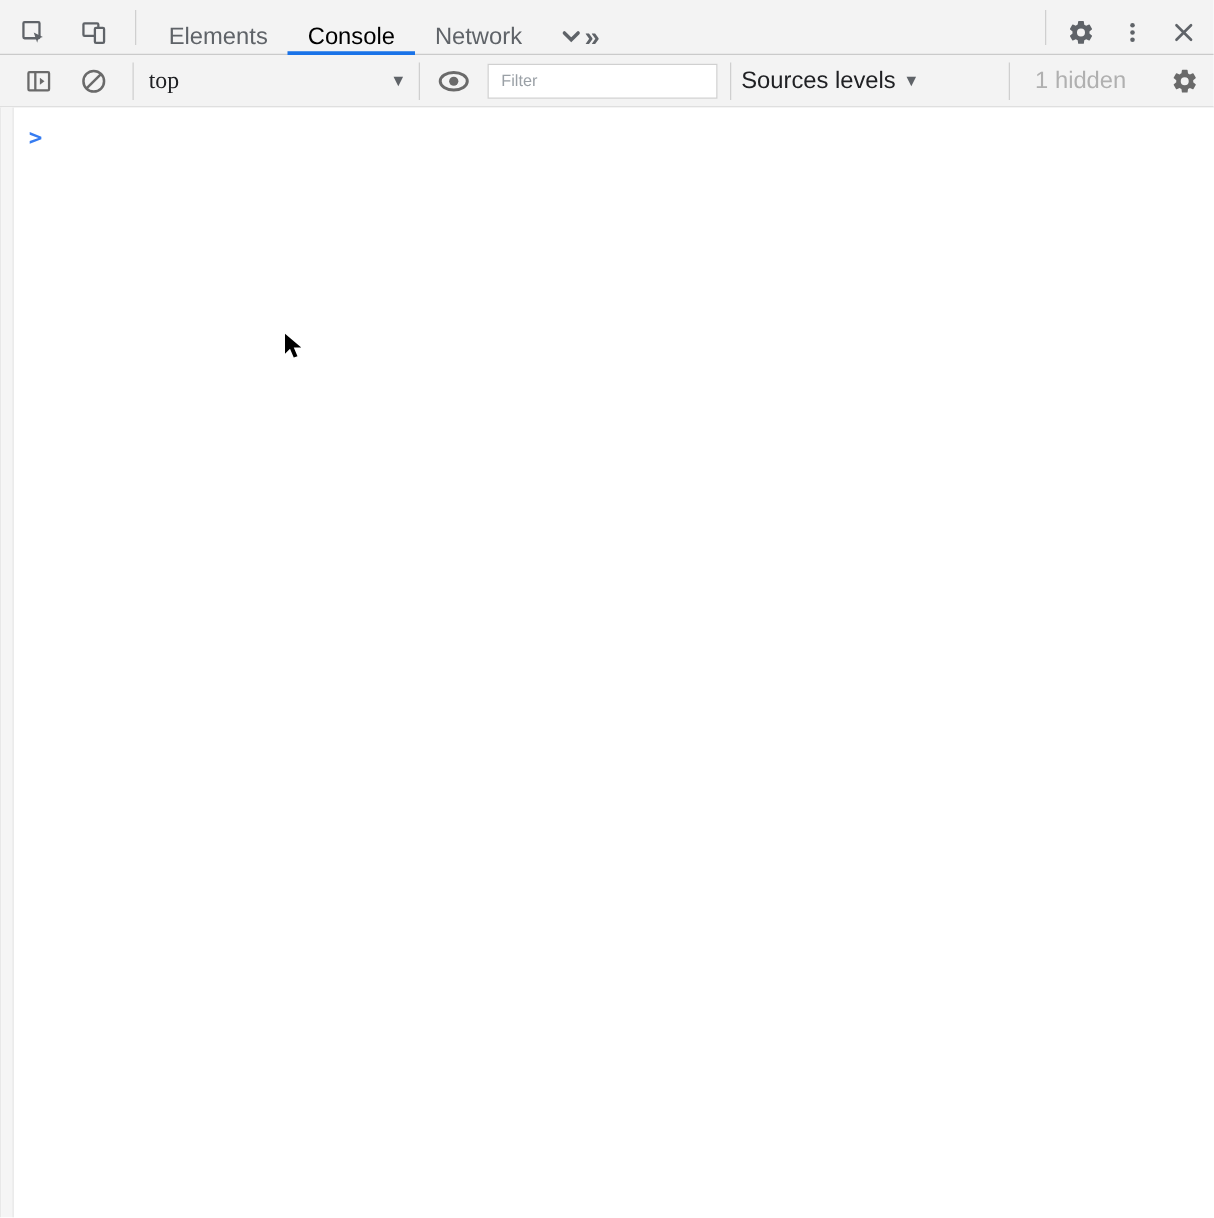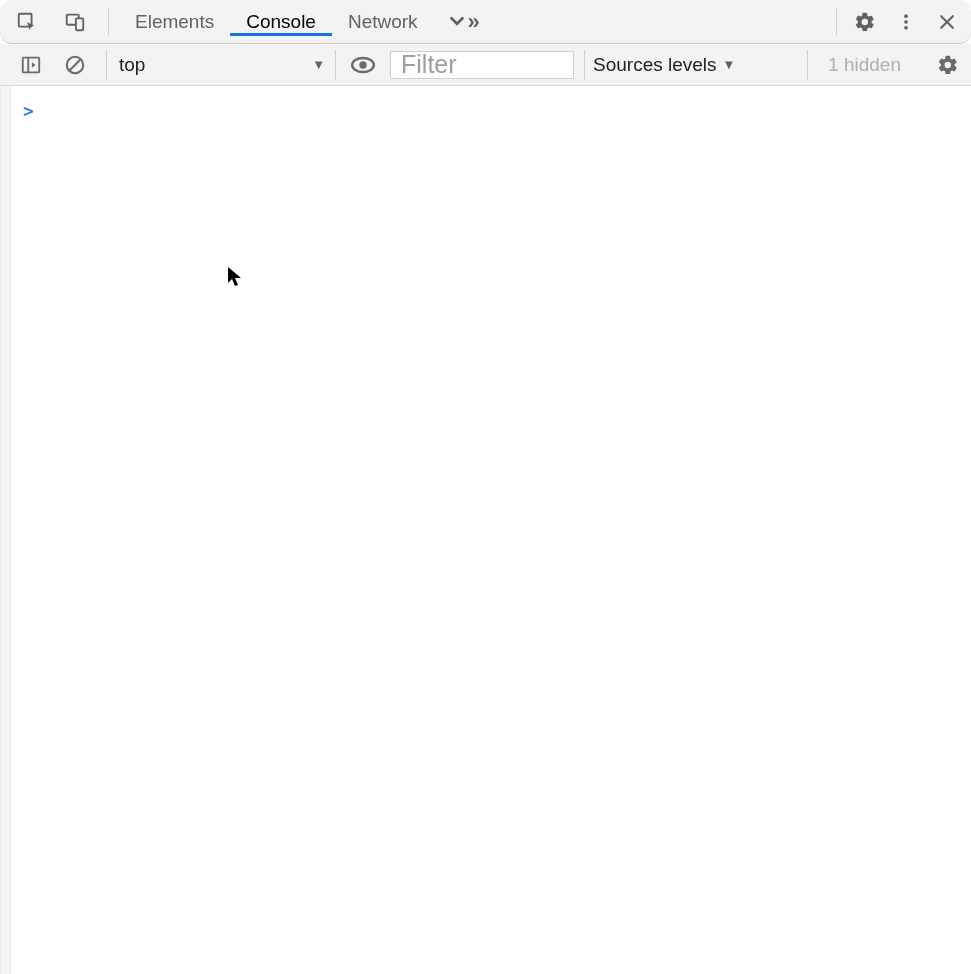--- a/index.html
+++ b/index.html
@@ -15,24 +15,23 @@
   html,body{margin:0;padding:0;width:971px;height:974px;font-family:"Helvetica Neue",Arial,sans-serif;background:#ffffff;overflow:hidden;}
   *{box-sizing:border-box;}
   svg{display:block;}
 
   
   .tabbar{
     height:44px;
     background:var(--bar-bg);
     border-bottom:1px solid var(--bar-border);
     display:flex;
-    align-items:center;
+    align-items:flex-end;
     padding:0 6px 0 10px;
     position:relative;
-    border-radius:12px;
   }
   .tabbar .left-tools{display:flex;align-items:center;gap:14px;padding-right:6px;}
   .vdiv{width:1px;height:28px;background:var(--divider);margin:0 10px;align-self:center;}
   .tabs{display:flex;align-items:stretch;}
   .tab{
     display:flex;align-items:center;padding:0 16px;
     font-size:19px;color:var(--txt-muted);
     cursor:default;position:relative;user-select:none;
   }
   .tab.active{color:#000000;}
@@ -55,25 +54,26 @@
     padding:0 6px 0 14px;
     gap:10px;
   }
   .ctx-select{
     display:flex;align-items:center;justify-content:space-between;
     width:230px;height:30px;padding:0 10px 0 12px;
     font-size:19px;color:#202124;
     border-right:1px solid var(--divider);
     border-left:1px solid var(--divider);
     margin-left:4px;
+    font-family:Liberation Serif, serif;
   }
   .ctx-select .tri{color:#5f6368;font-size:13px;}
   .filter-input{
     width:184px;height:28px;border:1px solid #d0d0d0;background:#fff;
-    padding:0 10px;font-size:25px;color:#202124;
+    padding:0 10px;font-size:13px;color:#202124;
   }
   .filter-input::placeholder{color:#9aa0a6;}
   .levels{
     display:flex;align-items:center;gap:6px;font-size:19px;color:#202124;
     padding:0 8px;border-left:1px solid var(--divider);height:30px;
   }
   .levels .tri{color:#5f6368;font-size:13px;}
   .hidden-count{
     font-size:19px;color:#b0b0b0;padding:0 20px;
     border-left:1px solid var(--divider);height:30px;display:flex;align-items:center;

